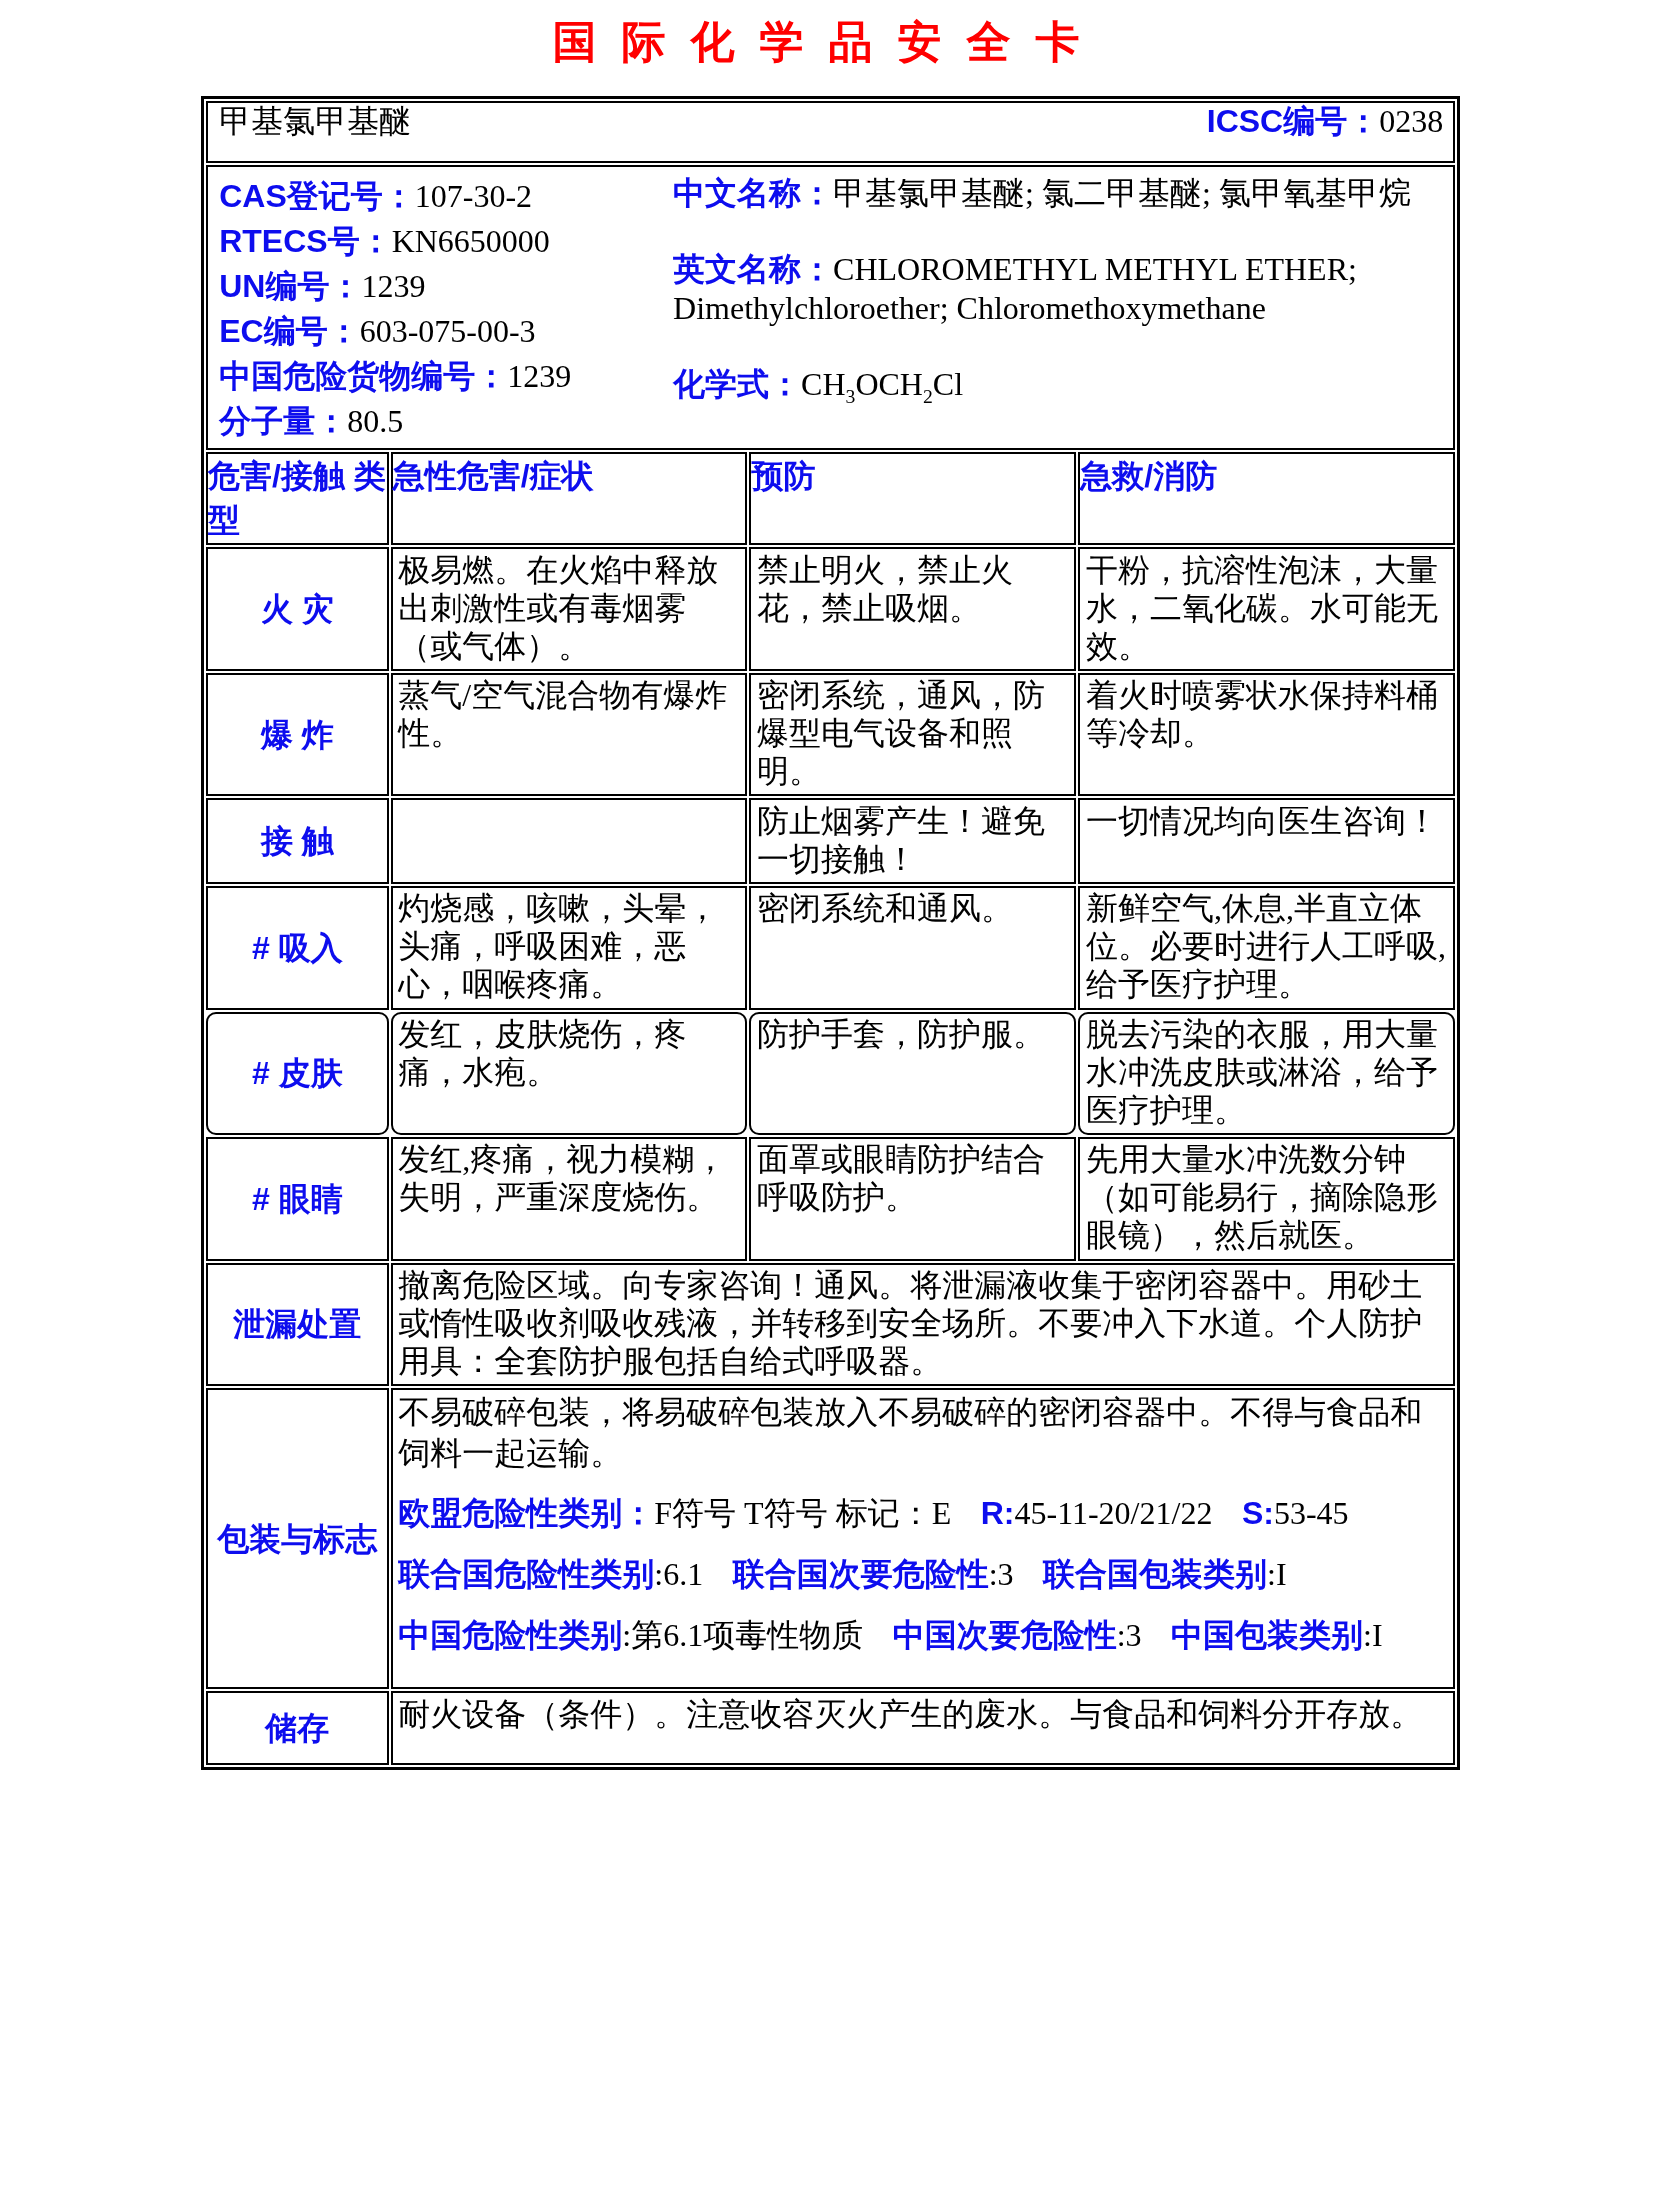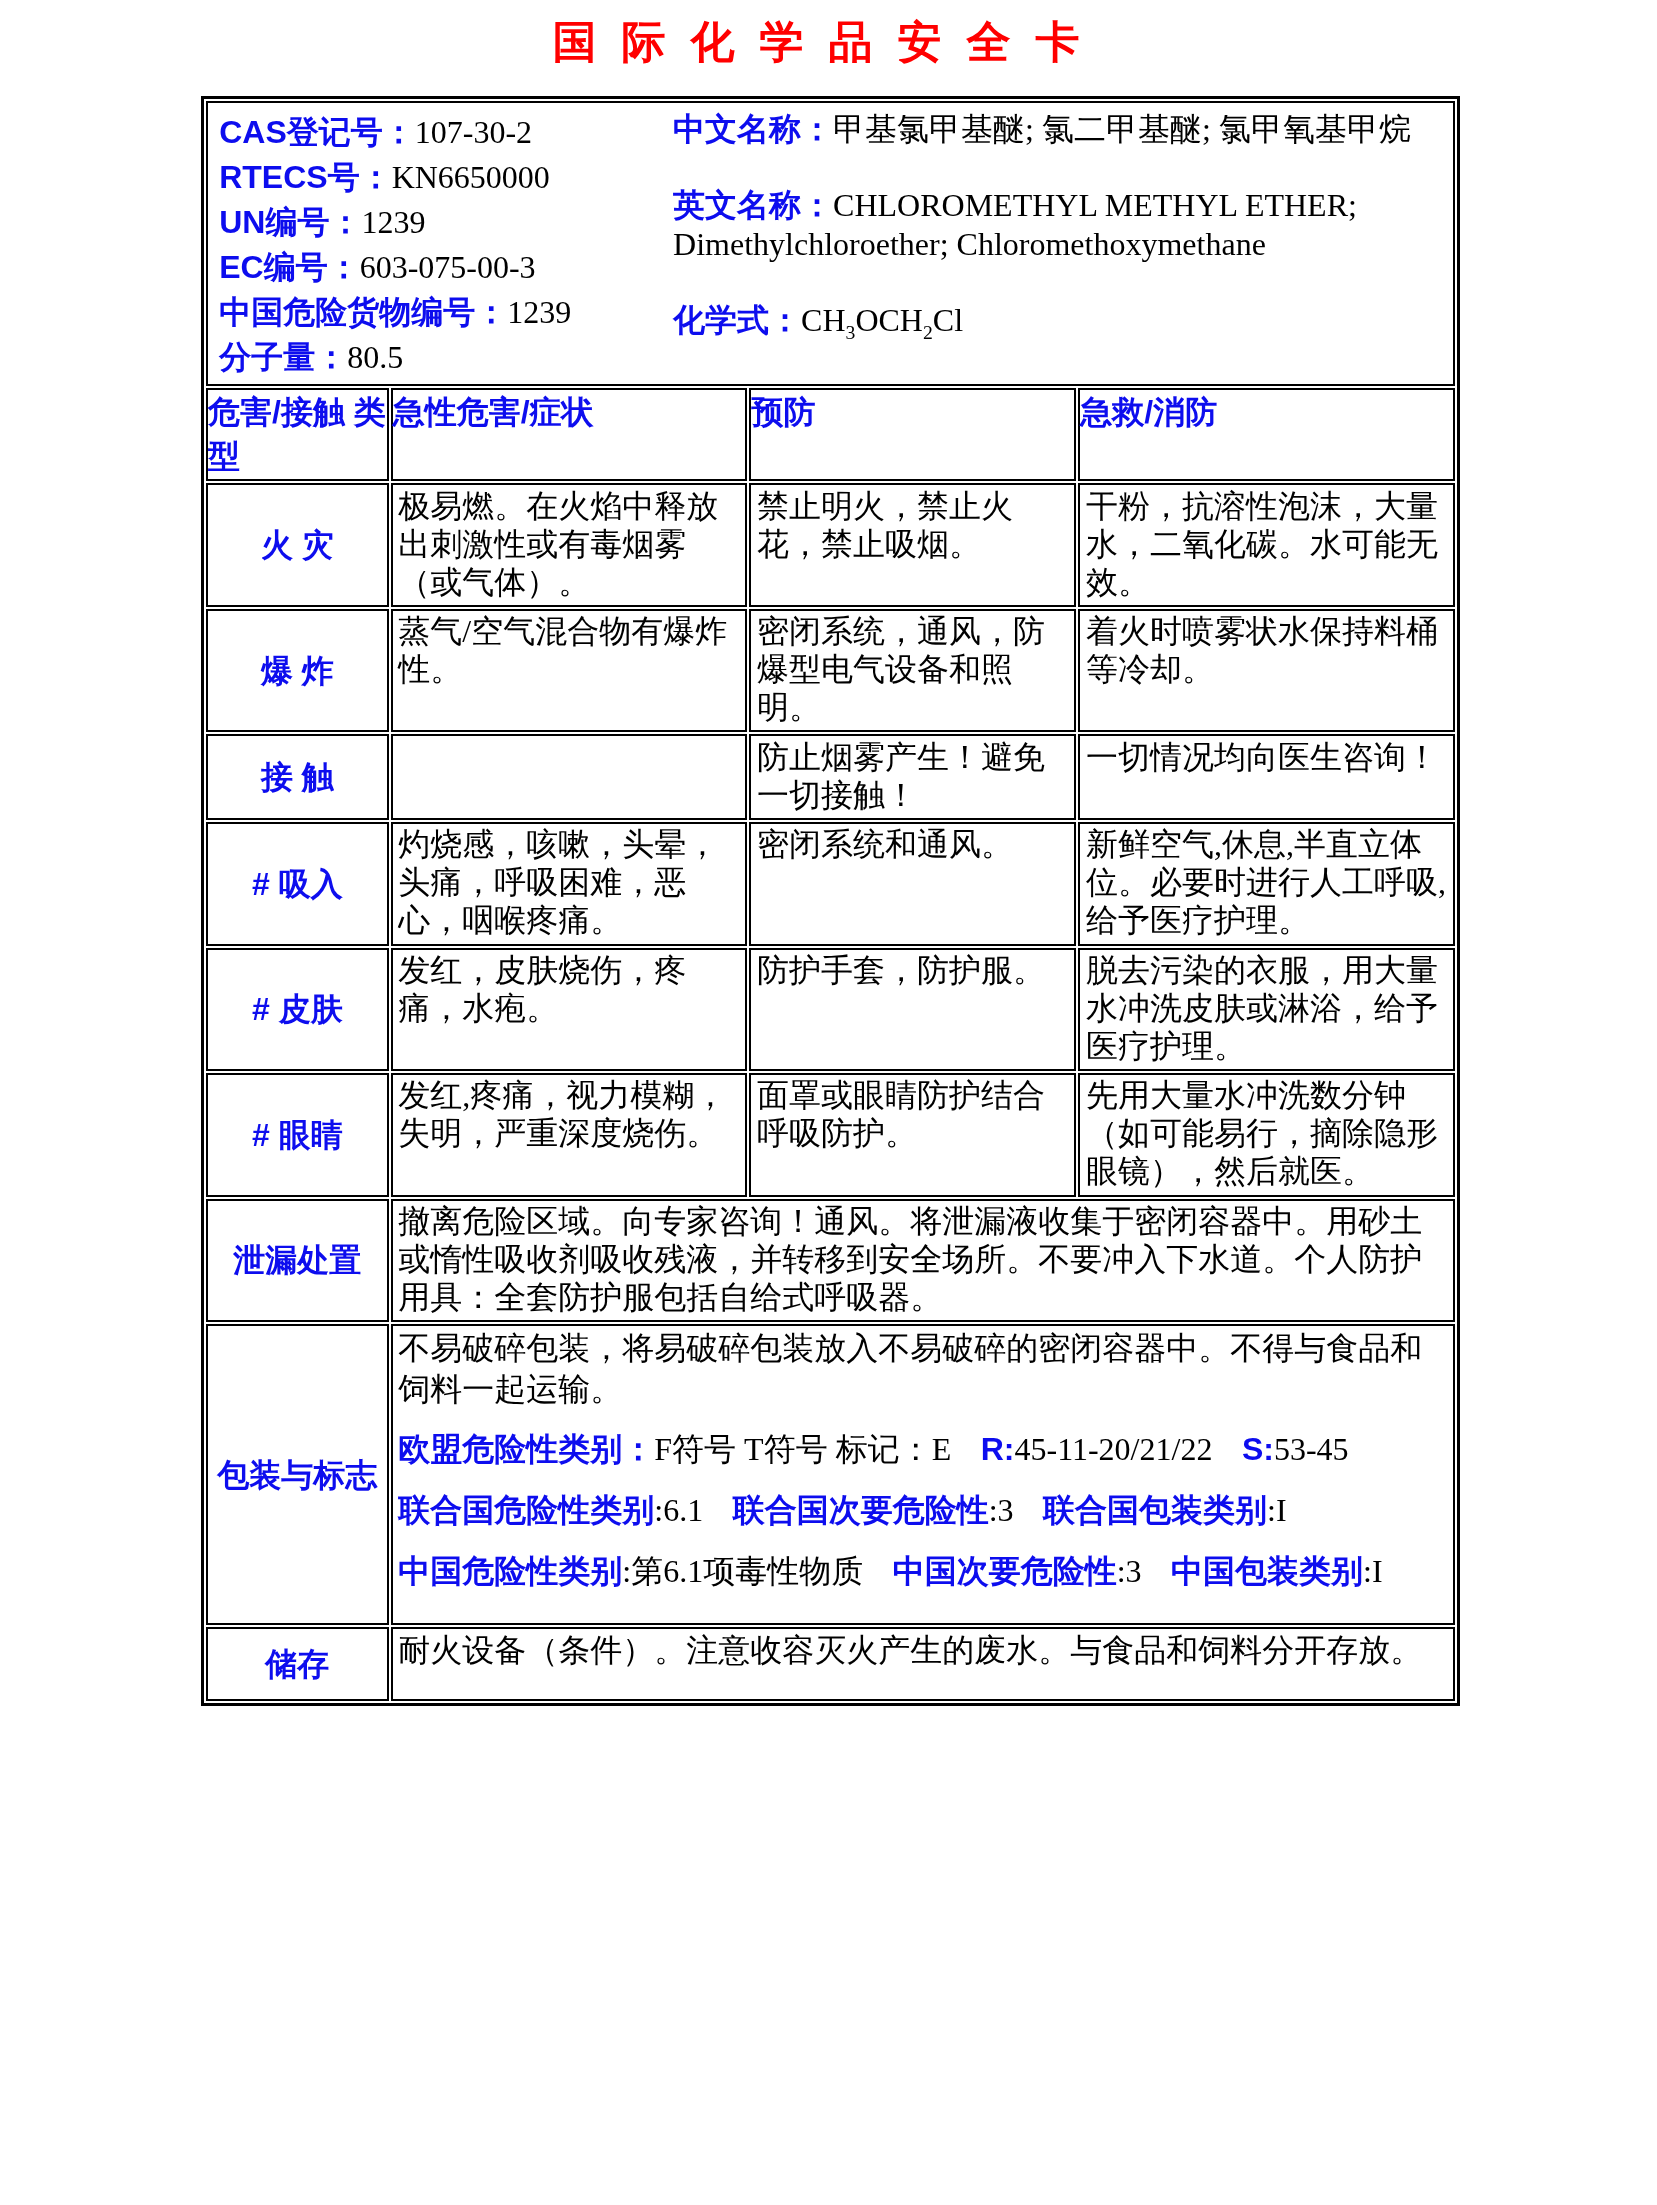--- a/index.html
+++ b/index.html
@@ -78,21 +78,21 @@
   td.content {
     padding: 1.4px 5.6px 4.2px 5.6px;
     font-size: 32px;
     line-height: 38px;
     font-family: "Liberation Serif", serif;
   }
   .r-fire td      { height: 111px; }
   .r-explosion td { height: 116px; }
   .r-contact td   { height: 74px; }
   .r-inhalation td{ height: 111px; }
-  .r-skin td      { height: 119px; }
+  .r-skin td      { height: 119px; border-radius: 10px; }
   .r-eyes td      { height: 114px; }
   .r-ingestion td { height: 70px; }
   .r-spill td     { height: 112px; }
   .r-packaging td { height: 301px; }
   .r-emergency td { height: 76px; }
   .r-storage td   { height: 74px; }
   .r-fire td.label-cell, .r-explosion td.label-cell, .r-contact td.label-cell,
   .r-inhalation td.label-cell, .r-skin td.label-cell, .r-eyes td.label-cell,
   .r-ingestion td.label-cell, .r-spill td.label-cell, .r-packaging td.label-cell,
   .r-emergency td.label-cell, .r-storage td.label-cell { vertical-align: middle; }
@@ -111,20 +111,30 @@
 
   <table class="card">
     <colgroup>
         <col class="c1">
         <col class="c2">
         <col class="c3">
         <col class="c4">
       </colgroup>
 
     <tbody>
+        <tr class="r-name">
+      <td colspan="4">
+        <div class="name-flex">
+          <span class="black">甲基氯甲基醚</span>
+          <span>
+            <span class="blue">ICSC编号：</span><span class="black">0238</span>
+          </span>
+        </div>
+      </td>
+    </tr>
 
     <tr class="r-info">
       <td colspan="4">
         <div class="info-flex">
           <div class="ids">
             <div class="id-line"><span class="blue">CAS登记号：</span><span class="black">107-30-2</span></div>
             <div class="id-line"><span class="blue">RTECS号：</span><span class="black">KN6650000</span></div>
             <div class="id-line"><span class="blue">UN编号：</span><span class="black">1239</span></div>
             <div class="id-line"><span class="blue">EC编号：</span><span class="black">603-075-00-3</span></div>
             <div class="id-line"><span class="blue">中国危险货物编号：</span><span class="black">1239</span></div>

